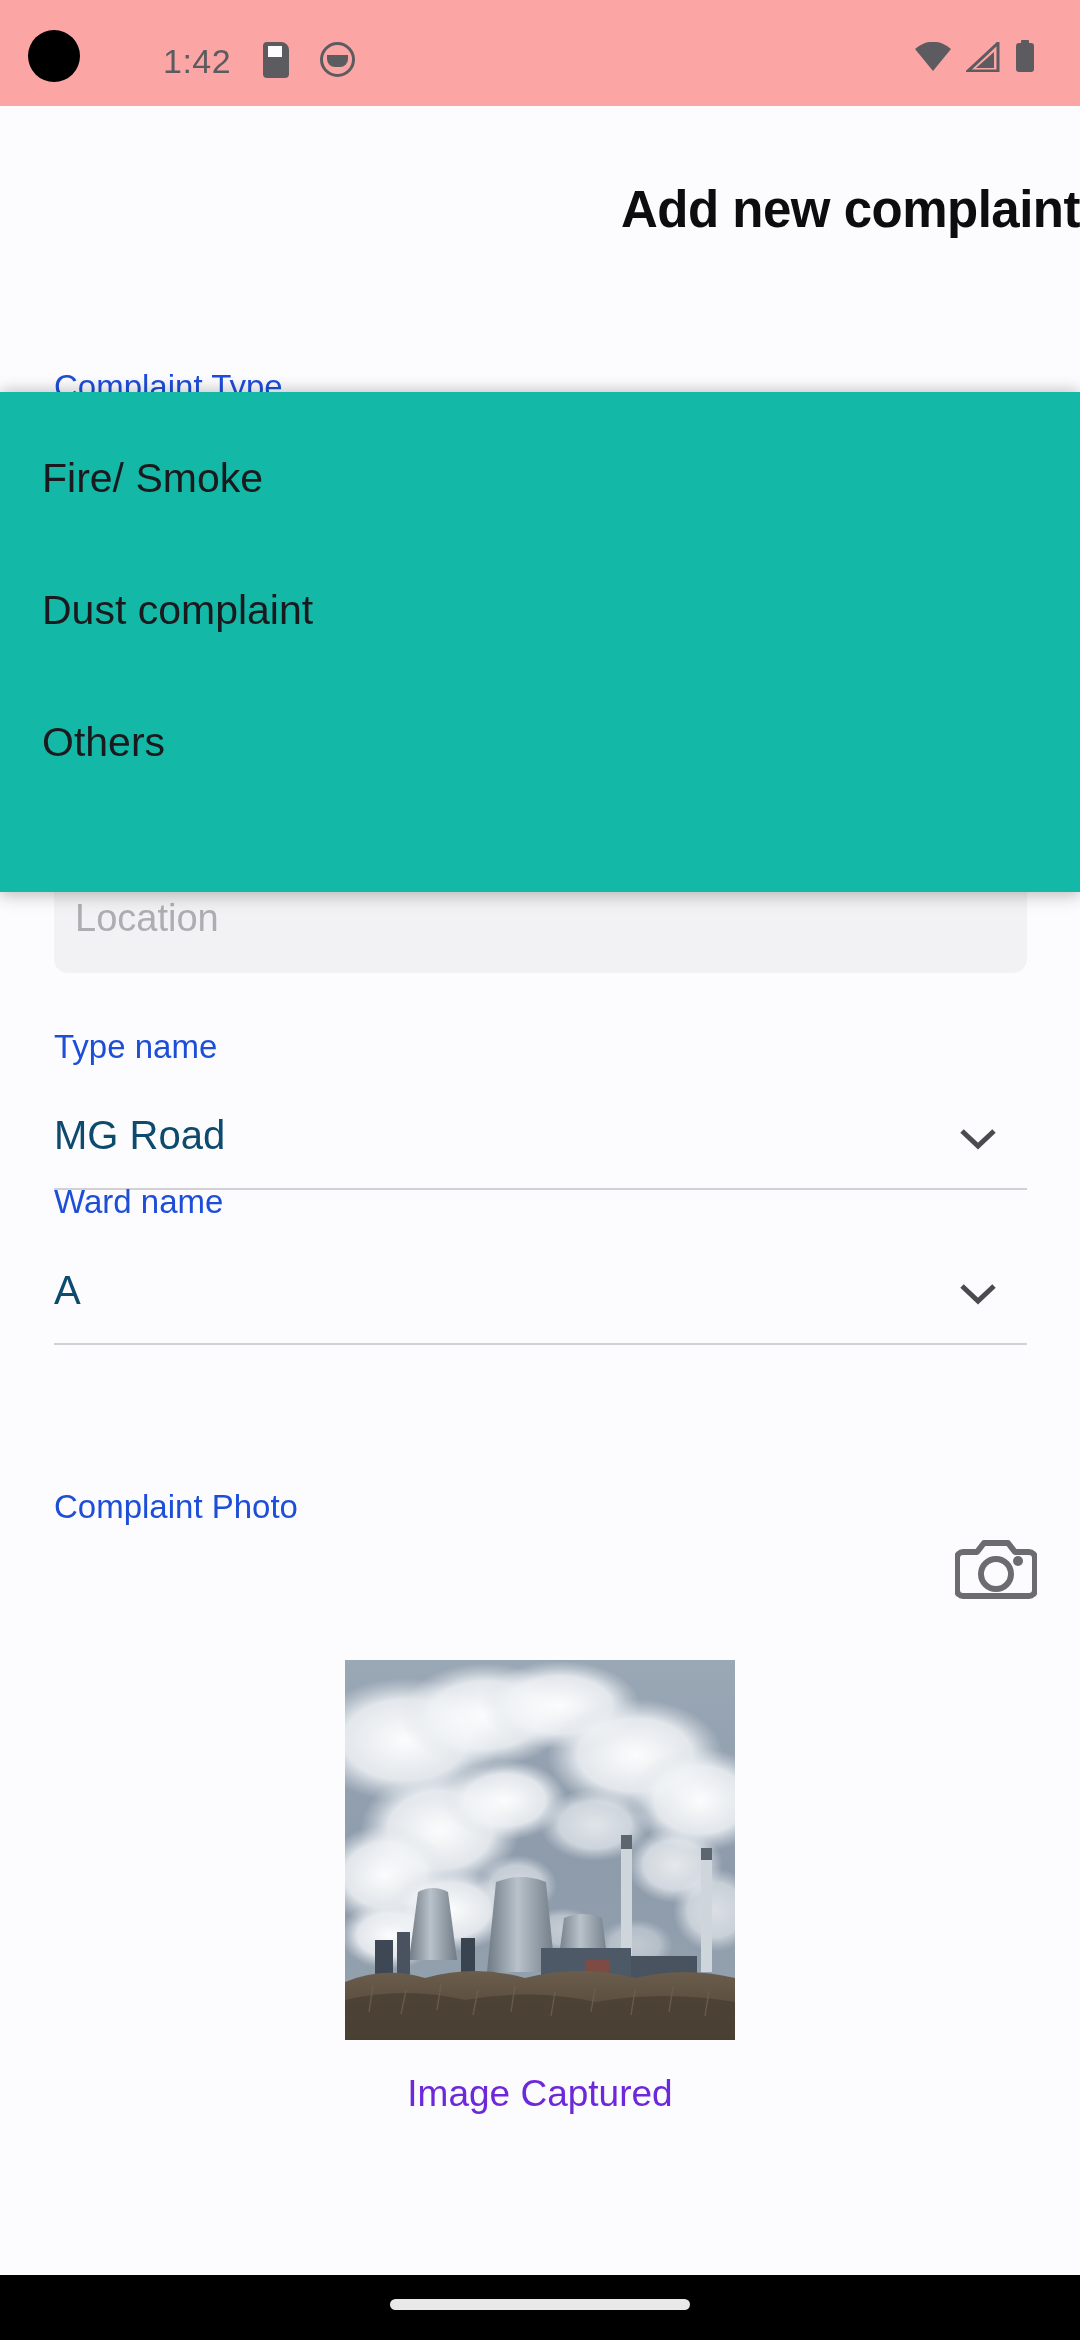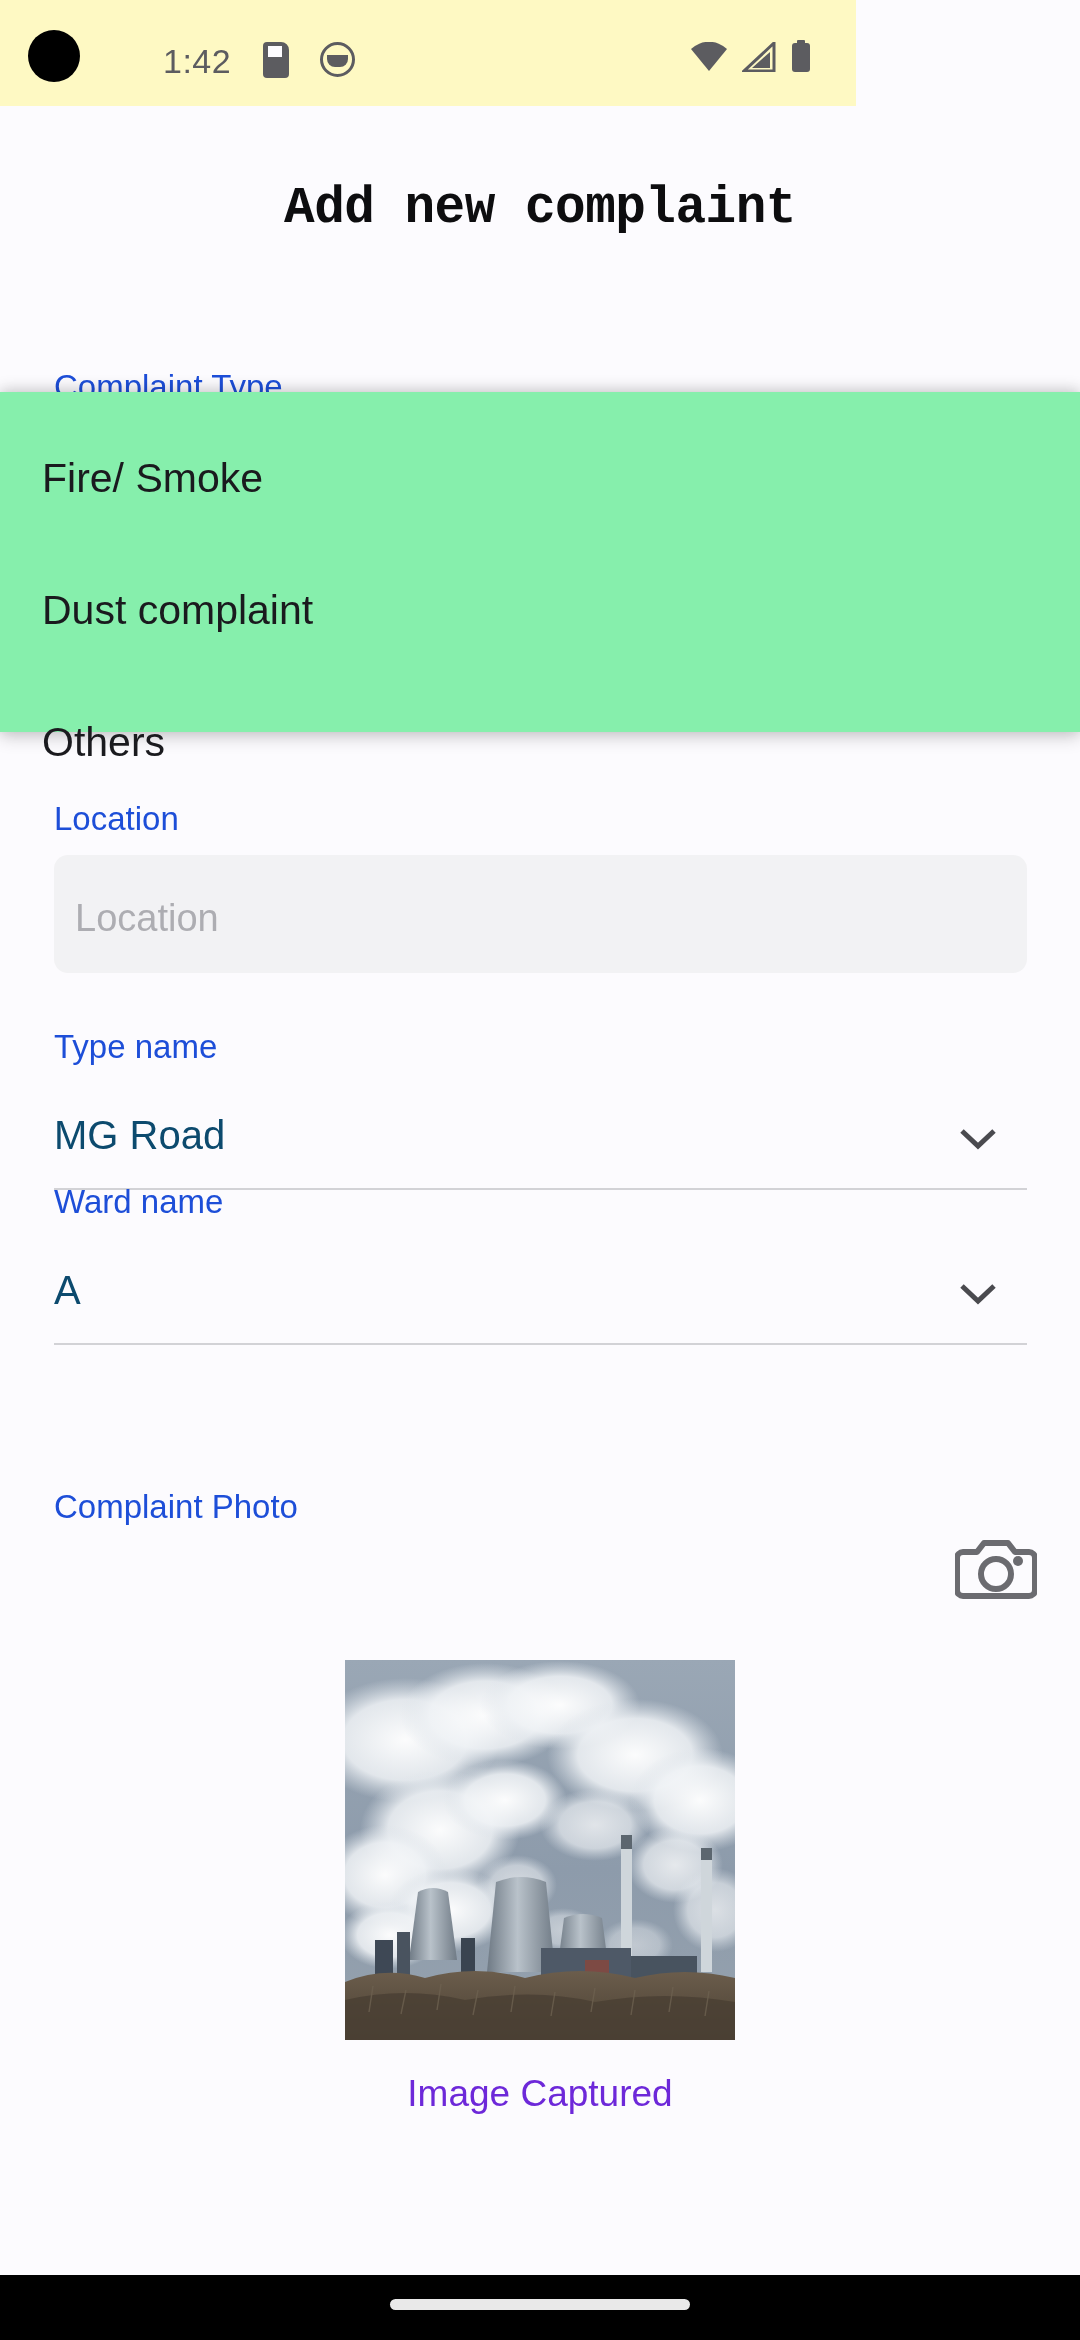--- a/index.html
+++ b/index.html
@@ -12,22 +12,22 @@
   #screen {
     position:relative;
     width:1080px; height:2340px;
     background:#fcfbfe;
     overflow:hidden;
   }
 
   
   #status-bar {
     position:absolute; top:0; left:0;
-    width:856px; height:106px;
-    background:#fef9c3;
+    width:1080px; height:106px;
+    background:#fca5a5;
     z-index:40;
   }
   #camera-punch {
     position:absolute; left:28px; top:30px;
     width:52px; height:52px;
     background:#000; border-radius:50%;
   }
   #status-time {
     position:absolute; left:163px; top:44px;
     font-size:34px; color:#5c5c60;
@@ -57,23 +57,23 @@
   }
   #status-right {
     position:absolute; right:44px; top:40px;
     display:flex; align-items:flex-end; gap:14px;
   }
   .sb-ic { display:block; }
 
   
   #page-title {
     position:absolute; top:180px; left:0;
-    width:1080px; text-align:center;
+    width:1080px; text-align:right;
     font-size:51px; font-weight:bold;
-    color:#0d0d0f; letter-spacing:-0.5px;font-family:Liberation Mono, monospace;
+    color:#0d0d0f; letter-spacing:-0.5px;
   }
 
   
   #form {
     position:absolute; top:0; left:0;
     width:1080px; height:2275px;
     z-index:5;
   }
   .field-label {
     position:absolute; left:54px;
@@ -118,22 +118,22 @@
   #photo-svg { display:block; width:390px; height:380px; }
   #captured-text {
     position:absolute; left:0; top:2073px;
     width:1080px; text-align:center;
     font-size:37px; color:#6d28d9;
   }
 
   
   #dropdown-panel {
     position:absolute; left:0; top:392px;
-    width:1080px; height:340px;
-    background:#86efac;
+    width:1080px; height:500px;
+    background:#14b8a6;
     z-index:30;
     box-shadow:0 -3px 14px rgba(0,0,0,0.16), 0 6px 16px rgba(0,0,0,0.16);
   }
   .dd-item {
     position:absolute; left:42px;
     font-size:41px; color:#1a1a1e;
     white-space:nowrap;
   }
 
   

